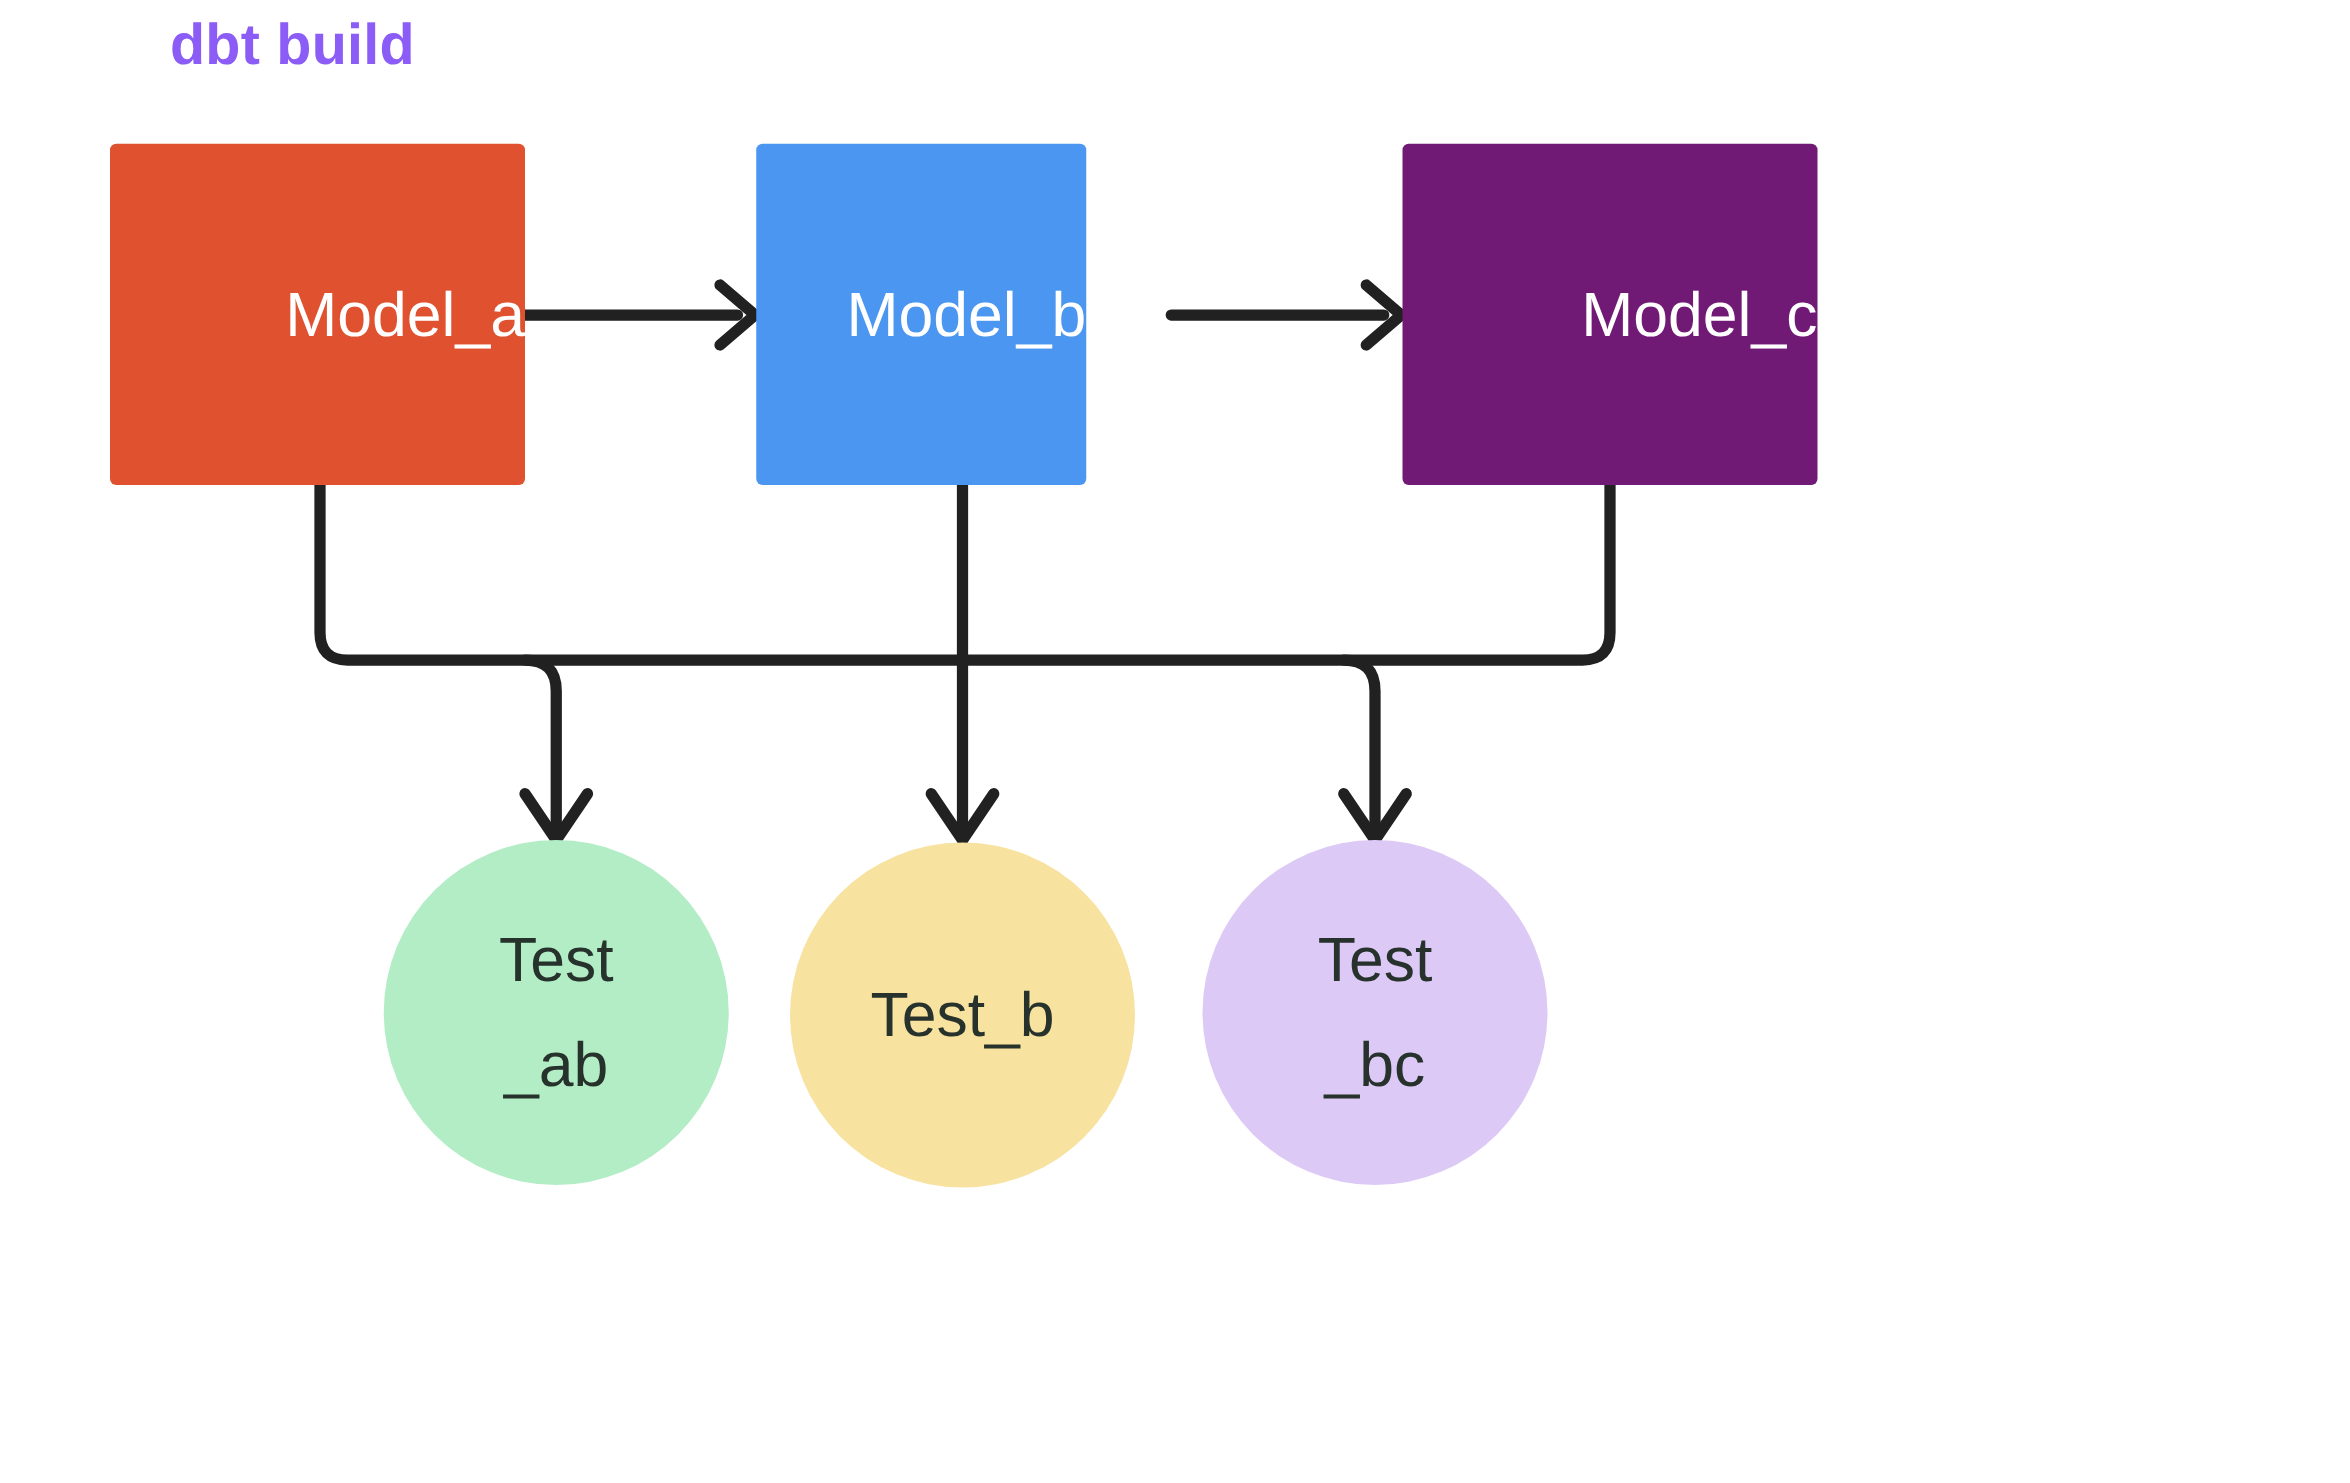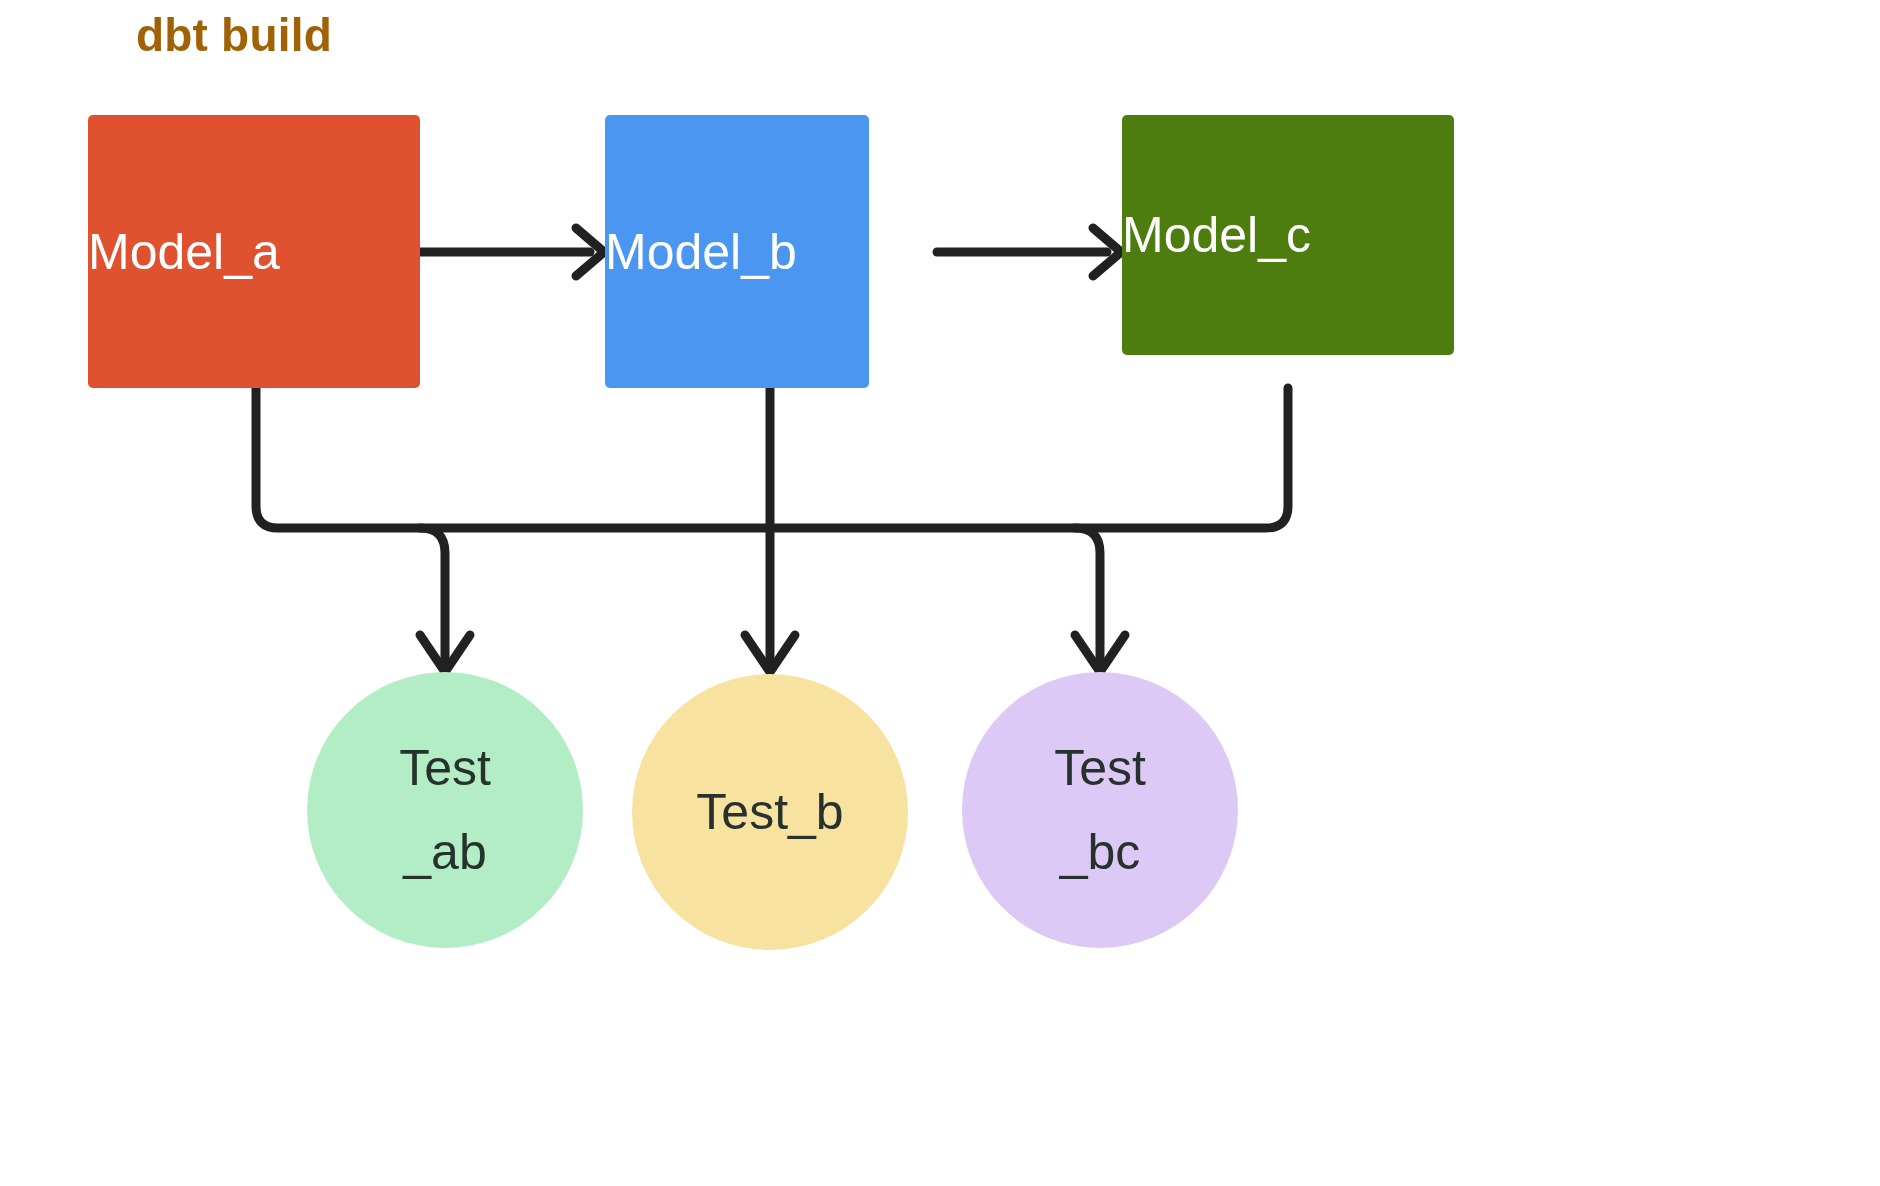--- a/index.html
+++ b/index.html
@@ -24,30 +24,30 @@
     width: 1880px;
     height: 1186px;
     display: block;
   }
   .diagram-title {
     position: absolute;
     left: 136px;
     top: 8px;
     font-size: 46px;
     font-weight: 700;
-    color: #a16207;
+    color: #8b5cf6;
     letter-spacing: 0.2px;
     white-space: nowrap;
   }
   .model-node {
     position: absolute;
     border-radius: 5px;
     display: flex;
     align-items: center;
-    justify-content: flex-start;
+    justify-content: flex-end;
     box-sizing: border-box;
   }
   .model-label {
     font-size: 50px;
     color: #ffffff;
     font-weight: 400;
     white-space: nowrap;
     line-height: 1;
   }
   .test-node {
@@ -100,21 +100,21 @@
   </svg>
 
   <div class="model-node" style="left:88px; top:115px; width:332px; height:273px; background:#e0512f;">
     <span class="model-label">Model_a</span>
   </div>
 
   <div class="model-node" style="left:605px; top:115px; width:264px; height:273px; background:#4a96f0;">
     <span class="model-label">Model_b</span>
   </div>
 
-  <div class="model-node" style="left:1122px; top:115px; width:332px; height:240px; background:#4d7c0f;">
+  <div class="model-node" style="left:1122px; top:115px; width:332px; height:273px; background:#701a75;">
     <span class="model-label">Model_c</span>
   </div>
 
   <div class="test-node" style="left:307px; top:672px; width:276px; height:276px; background:#b3edc6;">
     <span class="test-label">Test
 _ab</span>
   </div>
 
   <div class="test-node" style="left:632px; top:674px; width:276px; height:276px; background:#f8e2a0;">
     <span class="test-label">Test_b</span>

